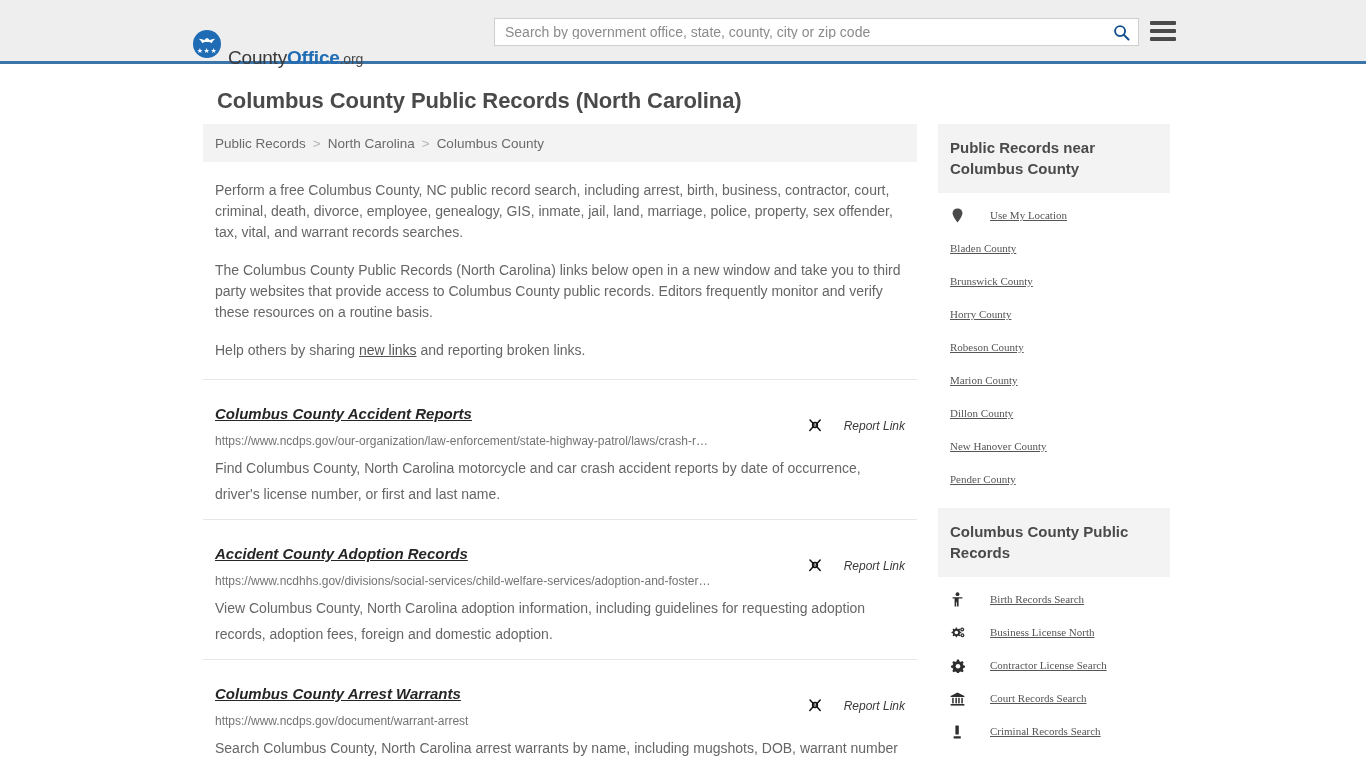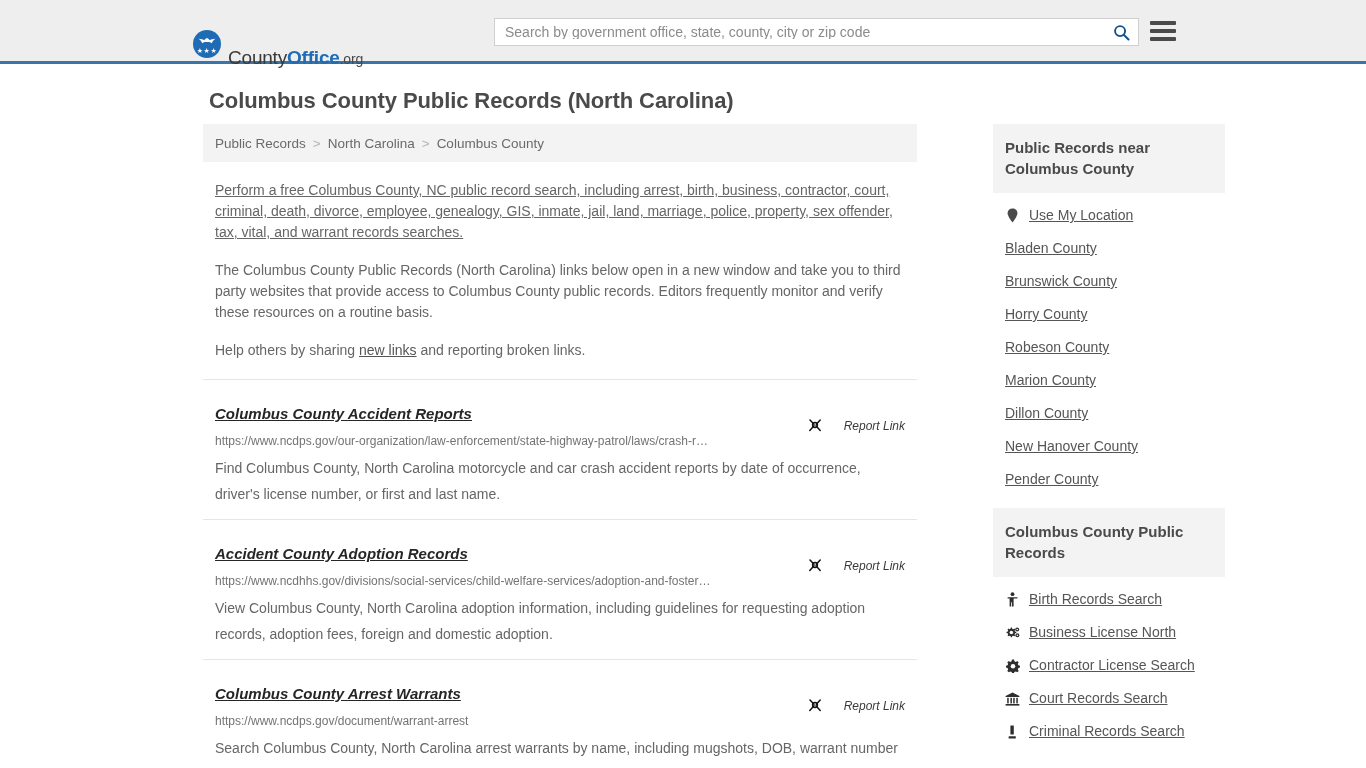--- a/index.html
+++ b/index.html
@@ -114,38 +114,38 @@
     border-radius: 1px;
   }
 
   
   .page {
     position: relative;
     width: 1366px;
   }
   .page-title {
     position: absolute;
-    left: 209px;
+    left: 217px;
     top: 24px;
     font-size: 22px;
     font-weight: bold;
     color: #4a4a4a;
     letter-spacing: -0.1px;
     margin: 0;
   }
 
   .content-col {
     position: absolute;
     left: 203px;
     top: 60px;
     width: 714px;
   }
   .side-col {
     position: absolute;
-    left: 993px;
+    left: 938px;
     top: 60px;
     width: 232px;
   }
 
   
   .breadcrumb {
     background: #f3f3f3;
     height: 38px;
     display: flex;
     align-items: center;
@@ -164,21 +164,21 @@
   }
 
   
   .intro p {
     margin: 0;
     padding: 0 12px;
     font-size: 14px;
     line-height: 21px;
     color: #666666;
   }
-  .intro p.p1 { padding-top: 18px; text-decoration: underline; }
+  .intro p.p1 { padding-top: 18px; }
   .intro p.p2 { padding-top: 17px; }
   .intro p.p3 { padding-top: 17px; }
   .intro a {
     color: #555555;
     text-decoration: underline;
     cursor: pointer;
   }
 
   
   .results { margin-top: 18px; }
@@ -236,25 +236,26 @@
     padding: 13px 12px 14px 12px;
     font-size: 15px;
     font-weight: bold;
     color: #4a4a4a;
     line-height: 21px;
   }
   .side-list { padding: 6px 0 0 0; }
   .side-item {
     display: flex;
     align-items: center;
-    gap: 9px;
+    gap: 25px;
     padding: 8px 12px 8px 12px;
-    font-size: 14px;
+    font-size: 11px;
     line-height: 17px;
     cursor: pointer;
+    font-family: Liberation Serif, serif;
   }
   .side-item .ico {
     width: 15px;
     display: flex;
     justify-content: center;
     align-items: center;
     flex: none;
     color: #3a3a3a;
   }
   .side-item .lbl {

